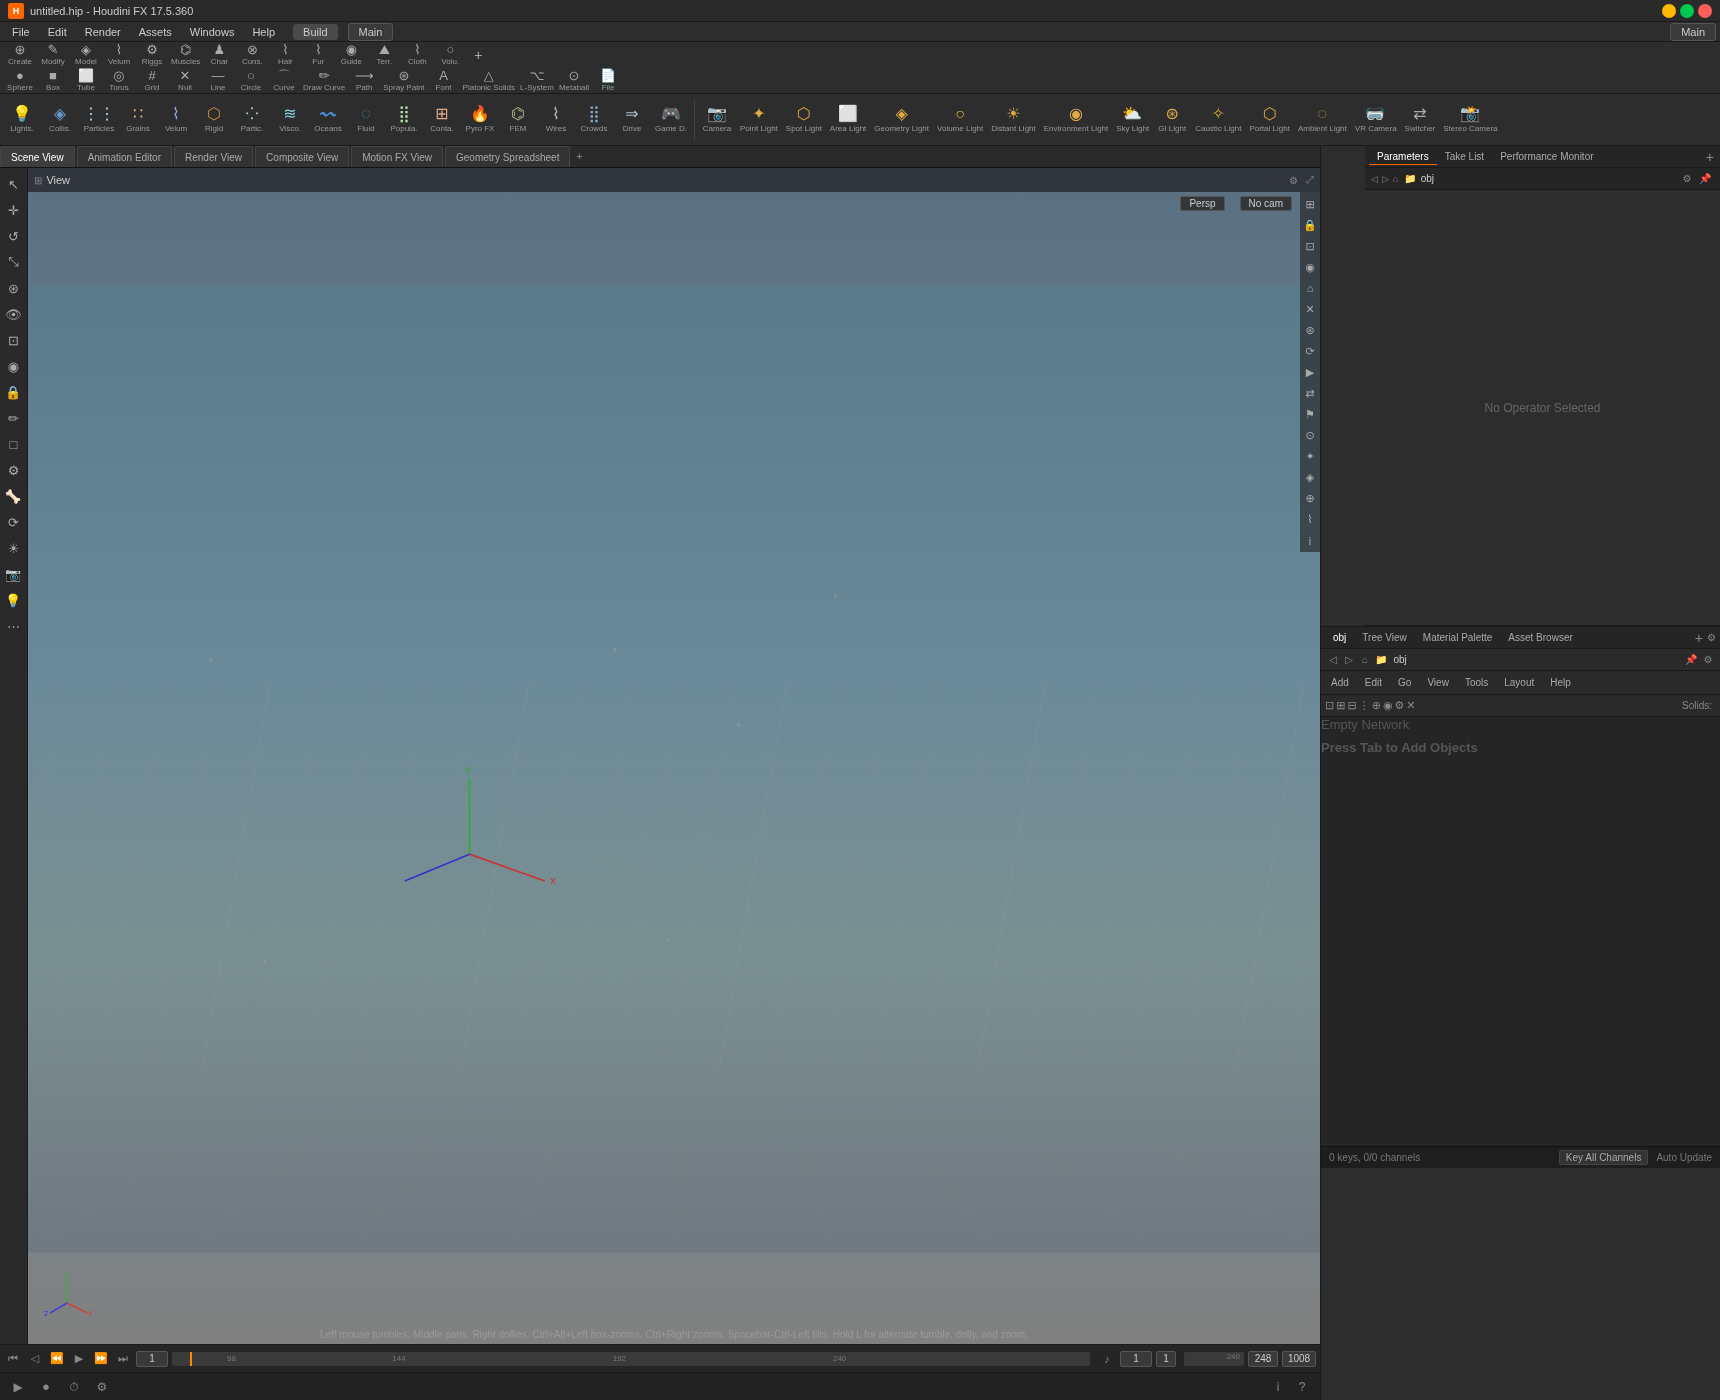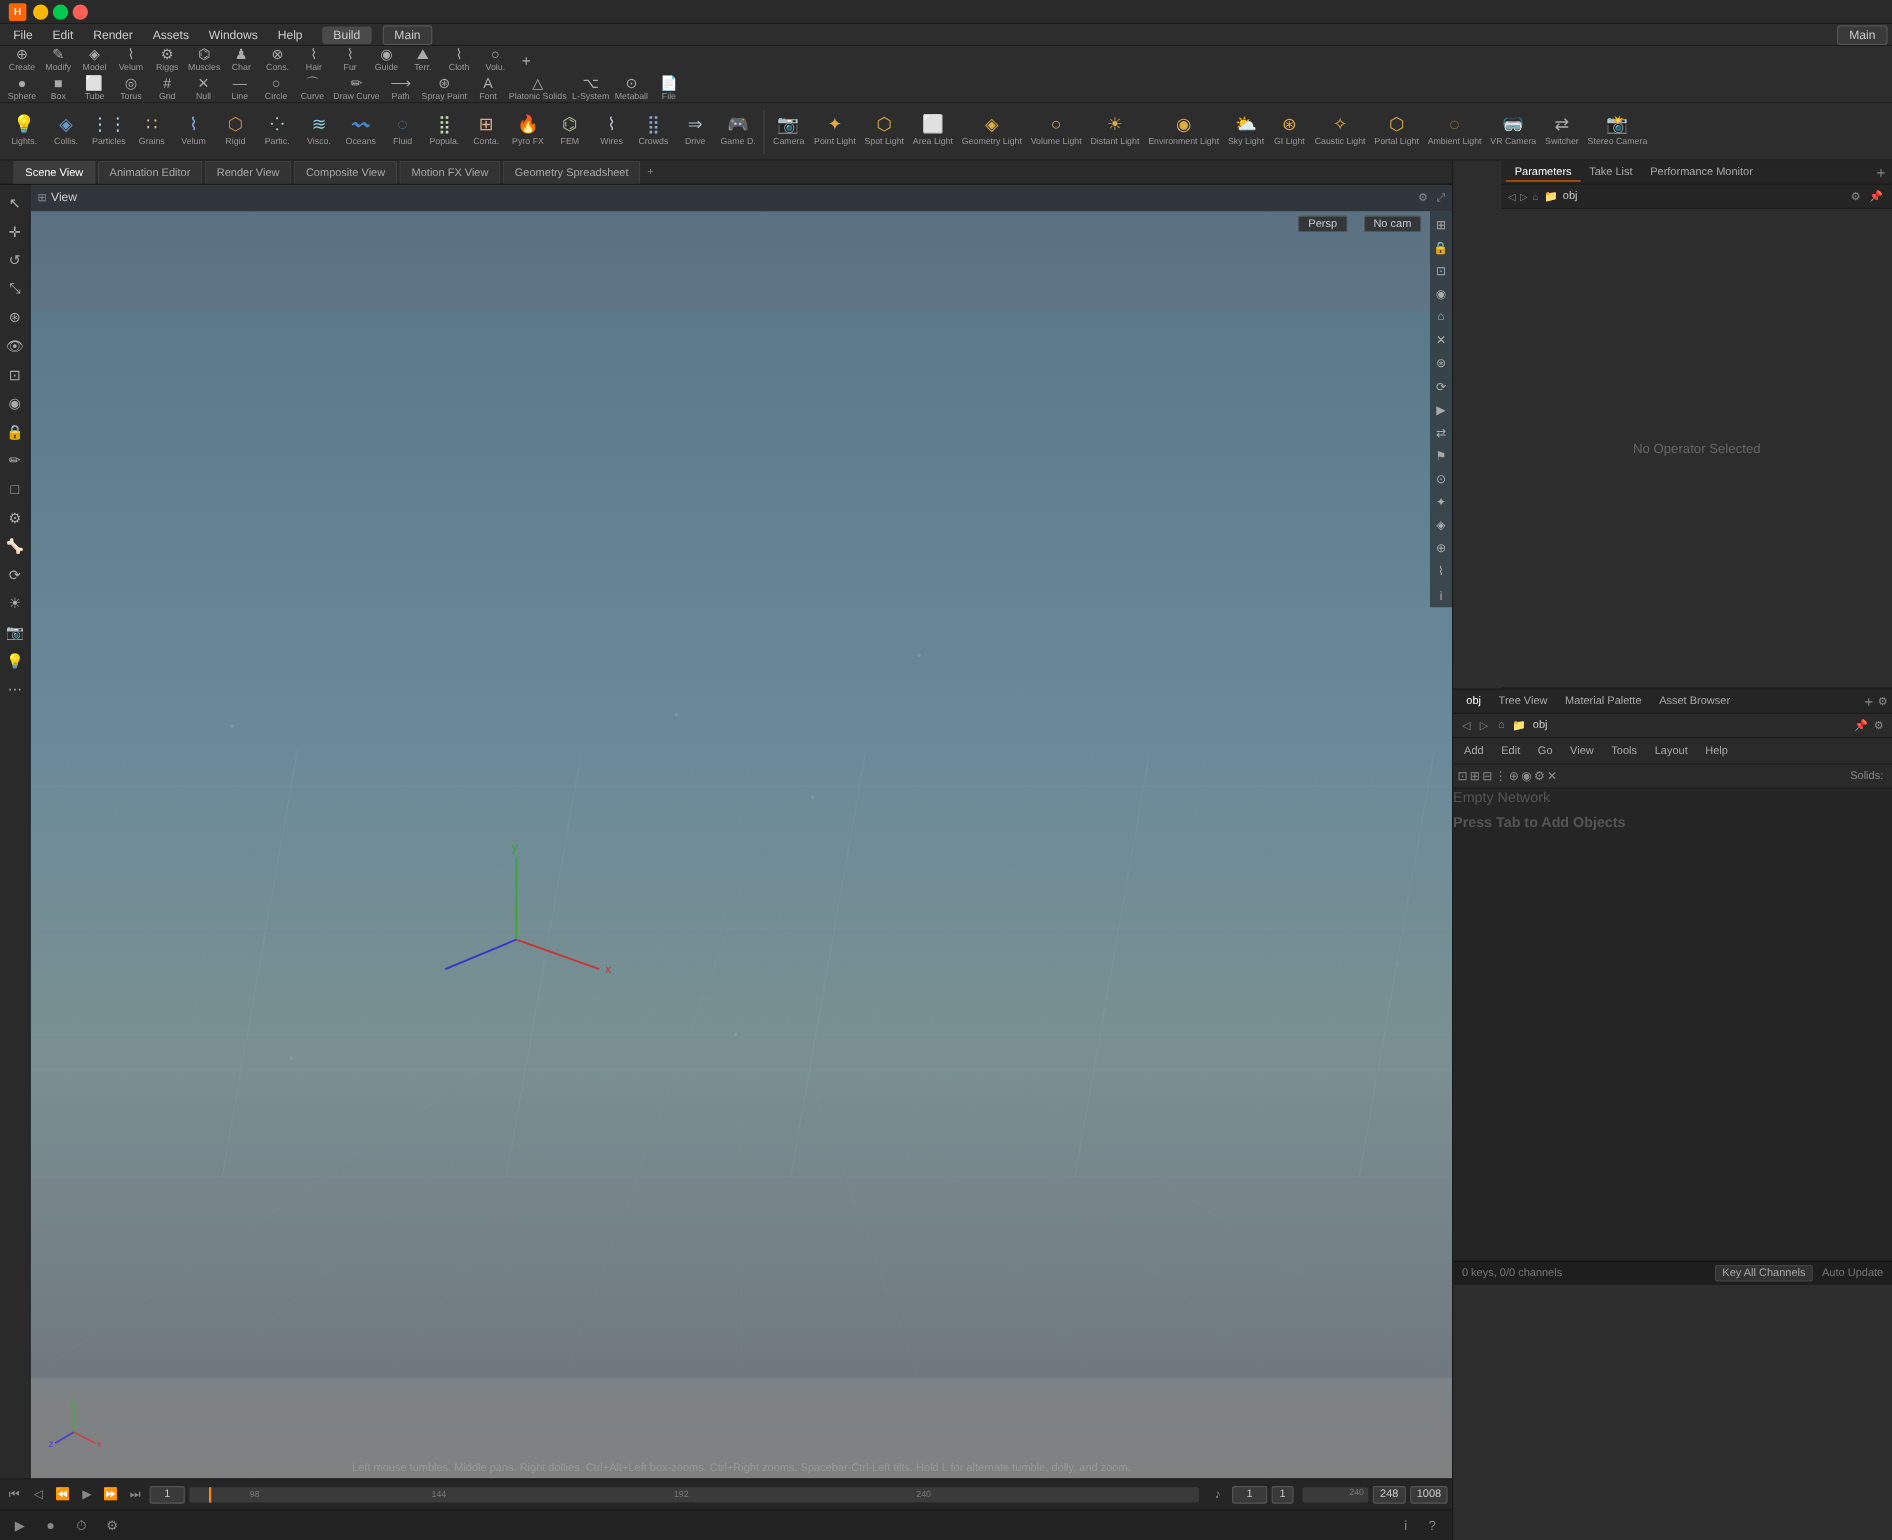--- a/index.html
+++ b/index.html
@@ -515,21 +515,21 @@
       flex: 1;
       overflow: hidden;
     }
 
     
     #viewport-tabs-area {
       height: 22px;
       background: #2a2a2a;
       display: flex;
       align-items: stretch;
-      padding: 0 12px;
+      padding: 0 0;
       border-bottom: 1px solid #111;
       gap: 2px;
     }
 
     .vp-tab {
       padding: 2px 10px;
       font-size: 10px;
       color: #aaaaaa;
       cursor: pointer;
       border-radius: 2px 2px 0 0;
@@ -572,20 +572,21 @@
       bottom: 24px;
     }
   </style>
 </head>
 <body>
 
 <div id="app">
 
   <div id="title-bar">
     <div class="app-icon">H</div>
+    <span class="title-text">untitled.hip - Houdini FX 17.5.360</span>
     <div class="win-controls">
       <div class="win-btn minimize"></div>
       <div class="win-btn maximize"></div>
       <div class="win-btn close"></div>
     </div>
   </div>
 
   <div id="menu-bar">
     <div class="menu-item">File</div>
     <div class="menu-item">Edit</div>

